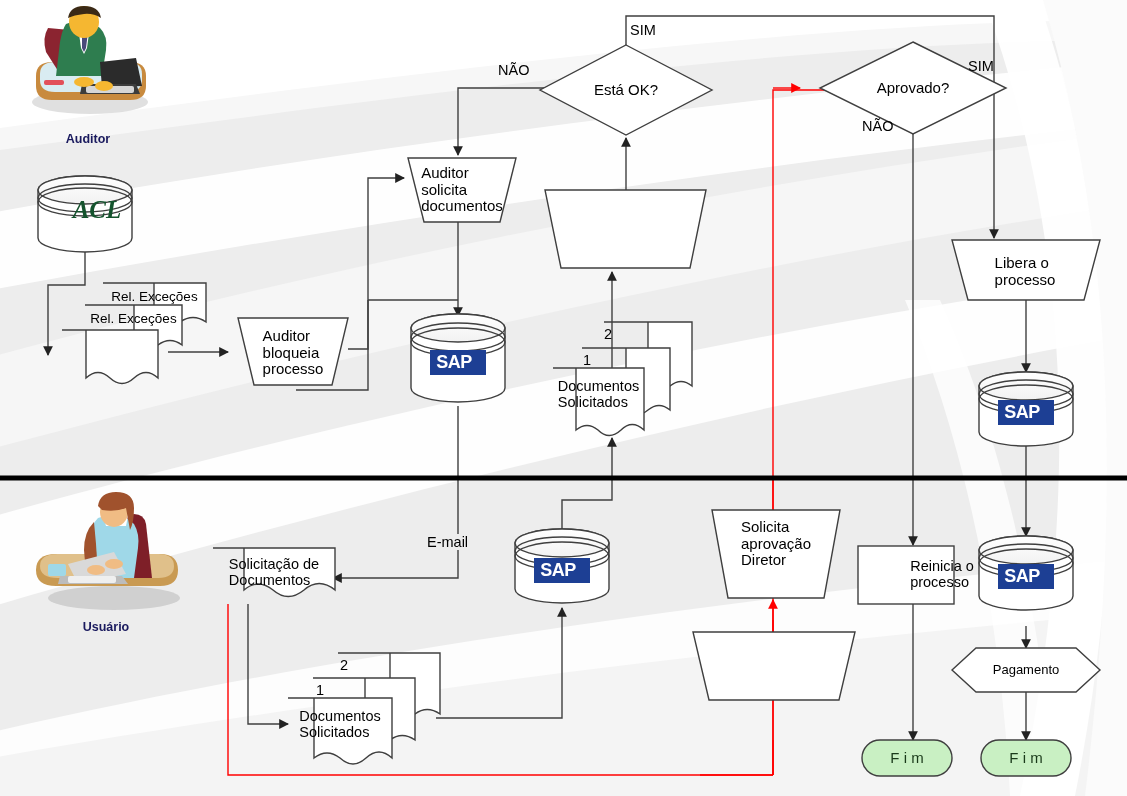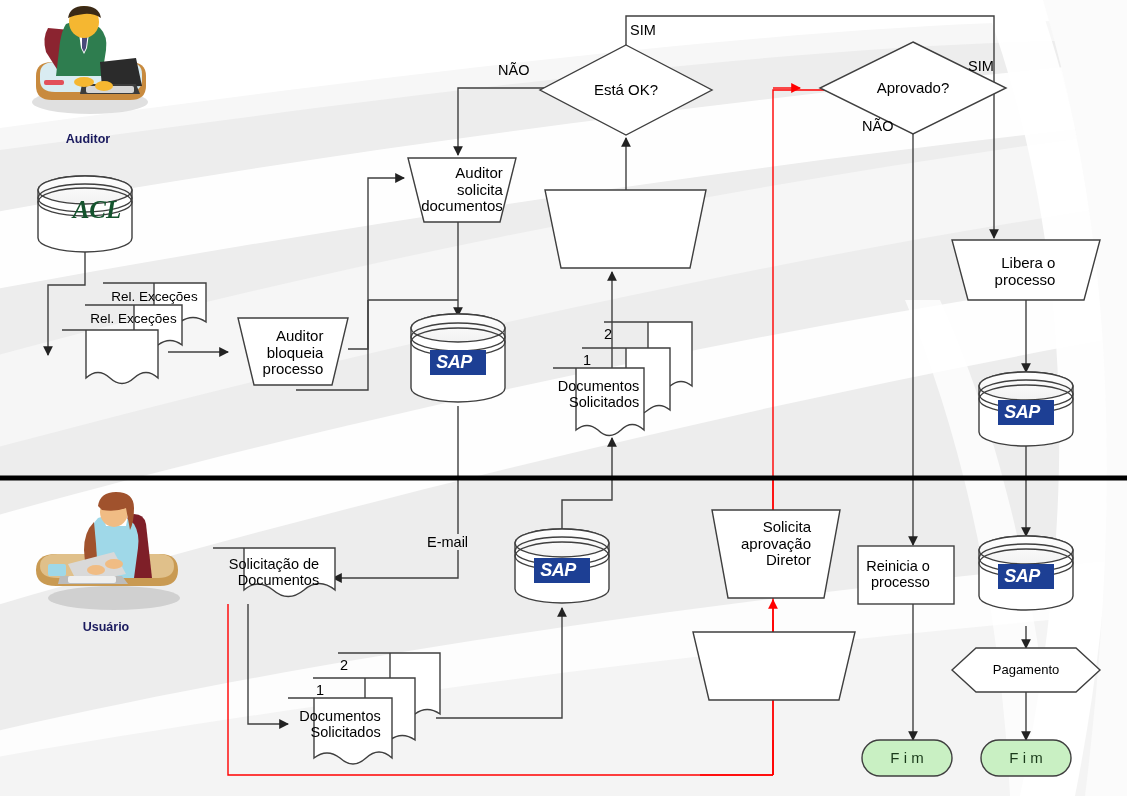--- a/index.html
+++ b/index.html
@@ -2,26 +2,26 @@
 <html><head>
 <meta charset="utf-8">
 <title>Fluxograma Monitoramento Continuo</title>
 <style>
   html,body{margin:0;padding:0;background:#fff;}
   body{font-family:"Liberation Sans",sans-serif;}
   #stage{position:relative;width:1127px;height:796px;overflow:hidden;background:#ededed;}
   #bg{position:absolute;left:0;top:0;width:1127px;height:796px;}
   #svgmain{position:absolute;left:0;top:0;width:1127px;height:796px;}
   .nodeLbl{position:absolute;display:flex;align-items:center;justify-content:center;
-           text-align:right;line-height:1.12;color:#000;pointer-events:none;}
+           text-align:left;line-height:1.12;color:#000;pointer-events:none;}
   .edgeLbl{position:absolute;font-size:14.5px;color:#000;white-space:nowrap;}
   .edgeLbl.boxed{background:#ededed;padding:0 2px;}
   .actorLbl{position:absolute;font-size:12.5px;font-weight:bold;color:#1a1a5e;text-align:center;}
   .sapTxt{position:absolute;display:flex;align-items:center;justify-content:center;}
-  .sapBadge{background:#1d3f94;color:#fff;font-weight:bold;font-style:italic;
+  .sapBadge{background:#1d3f94;color:#fff;font-weight:bold;
             font-family:"Liberation Sans",sans-serif;letter-spacing:-.5px;
             display:inline-block;text-align:left;}
   .aclTxt{position:absolute;font-family:"Liberation Serif",serif;font-style:italic;
           font-weight:bold;color:#14532d;text-align:center;width:100%;padding-left:12px;}
 </style>
 </head>
 <body>
 
 <div id="stage">
 
@@ -266,21 +266,21 @@
     <span class="sapBadge" style="font-size:18px;padding:2px 14px 2px 6px">SAP</span>
   </div>
 
   <div class="nodeLbl" style="left:340px;top:655px;width:24px;height:20px;font-size:14.5px;justify-content:flex-start">2</div>
   <div class="nodeLbl" style="left:316px;top:680px;width:24px;height:20px;font-size:14.5px;justify-content:flex-start">1</div>
   <div class="nodeLbl" style="left:288px;top:704px;width:104px;height:40px;font-size:14.5px">Documentos<br>Solicitados</div>
 
   <div class="nodeLbl" style="left:716px;top:514px;width:120px;height:60px;font-size:15px">Solicita<br>aprovação<br>Diretor</div>
 
 
-  <div class="nodeLbl" style="left:858px;top:552px;width:80px;height:44px;font-size:14.5px">Reinicia o<br>processo</div>
+  <div class="nodeLbl" style="left:902px;top:552px;width:80px;height:44px;font-size:14.5px">Reinicia o<br>processo</div>
 
   <div class="sapTxt" style="left:979px;top:560px;width:94px;height:32px">
     <span class="sapBadge" style="font-size:18px;padding:2px 14px 2px 6px">SAP</span>
   </div>
 
   <div class="nodeLbl" style="left:962px;top:658px;width:128px;height:24px;font-size:13px">Pagamento</div>
 
   <div class="nodeLbl" style="left:862px;top:748px;width:90px;height:20px;font-size:15px;color:#1a3a1a">F i m</div>
   <div class="nodeLbl" style="left:981px;top:748px;width:90px;height:20px;font-size:15px;color:#1a3a1a">F i m</div>
 

